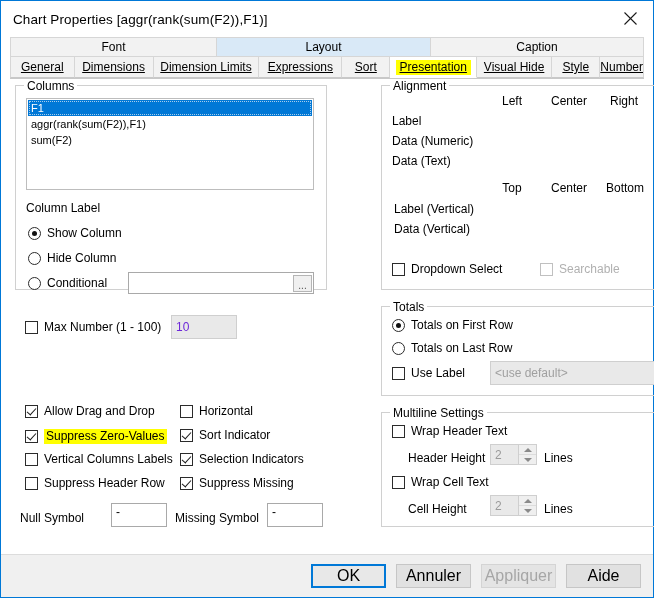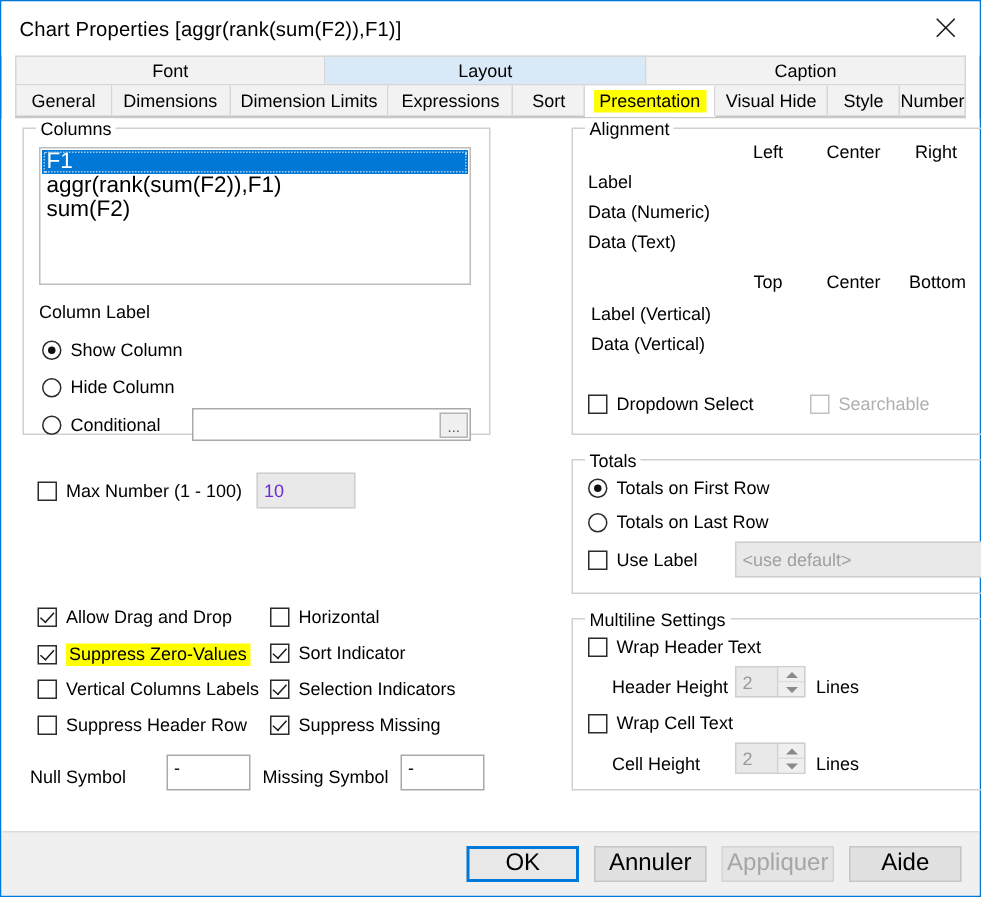--- a/index.html
+++ b/index.html
@@ -80,21 +80,21 @@
     justify-content: center;
     font-size: 12px;
     background: #f2f2f2;
     box-sizing: border-box;
     white-space: nowrap;
     cursor: default;
     color: #000;
   }
   .tabrow.top .tab.sel { background: #d9e9f7; }
 
-  .tabrow.bottom { height: 21px; }
+  .tabrow.bottom { height: 21px; text-decoration: underline; }
   .tabrow.bottom .tab {
     background: #f2f2f2;
     border-right: 1px solid #d6d6d6;
     border-bottom: 1px solid #c8c8c8;
     position: relative;
   }
   .tabrow.bottom .tab:first-child { border-left: 1px solid #d6d6d6; }
   .tabrow.bottom .tab.active {
     background: #ffffff;
     border-bottom: 1px solid #ffffff;
@@ -134,21 +134,21 @@
 
   
   .listbox {
     border: 1px solid #bdbdbd;
     background: #ffffff;
     box-sizing: border-box;
     overflow: hidden;
     padding: 1px;
   }
   .listitem {
-    font-size: 15px;
+    font-size: 11px;
     line-height: 16px;
     padding: 0 2px 0 3px;
     white-space: nowrap;
     cursor: default;
   }
   .listitem.sel {
     background: #0078d7;
     color: #ffffff;
     outline: 1px dotted #a8cdea;
     outline-offset: -2px;

